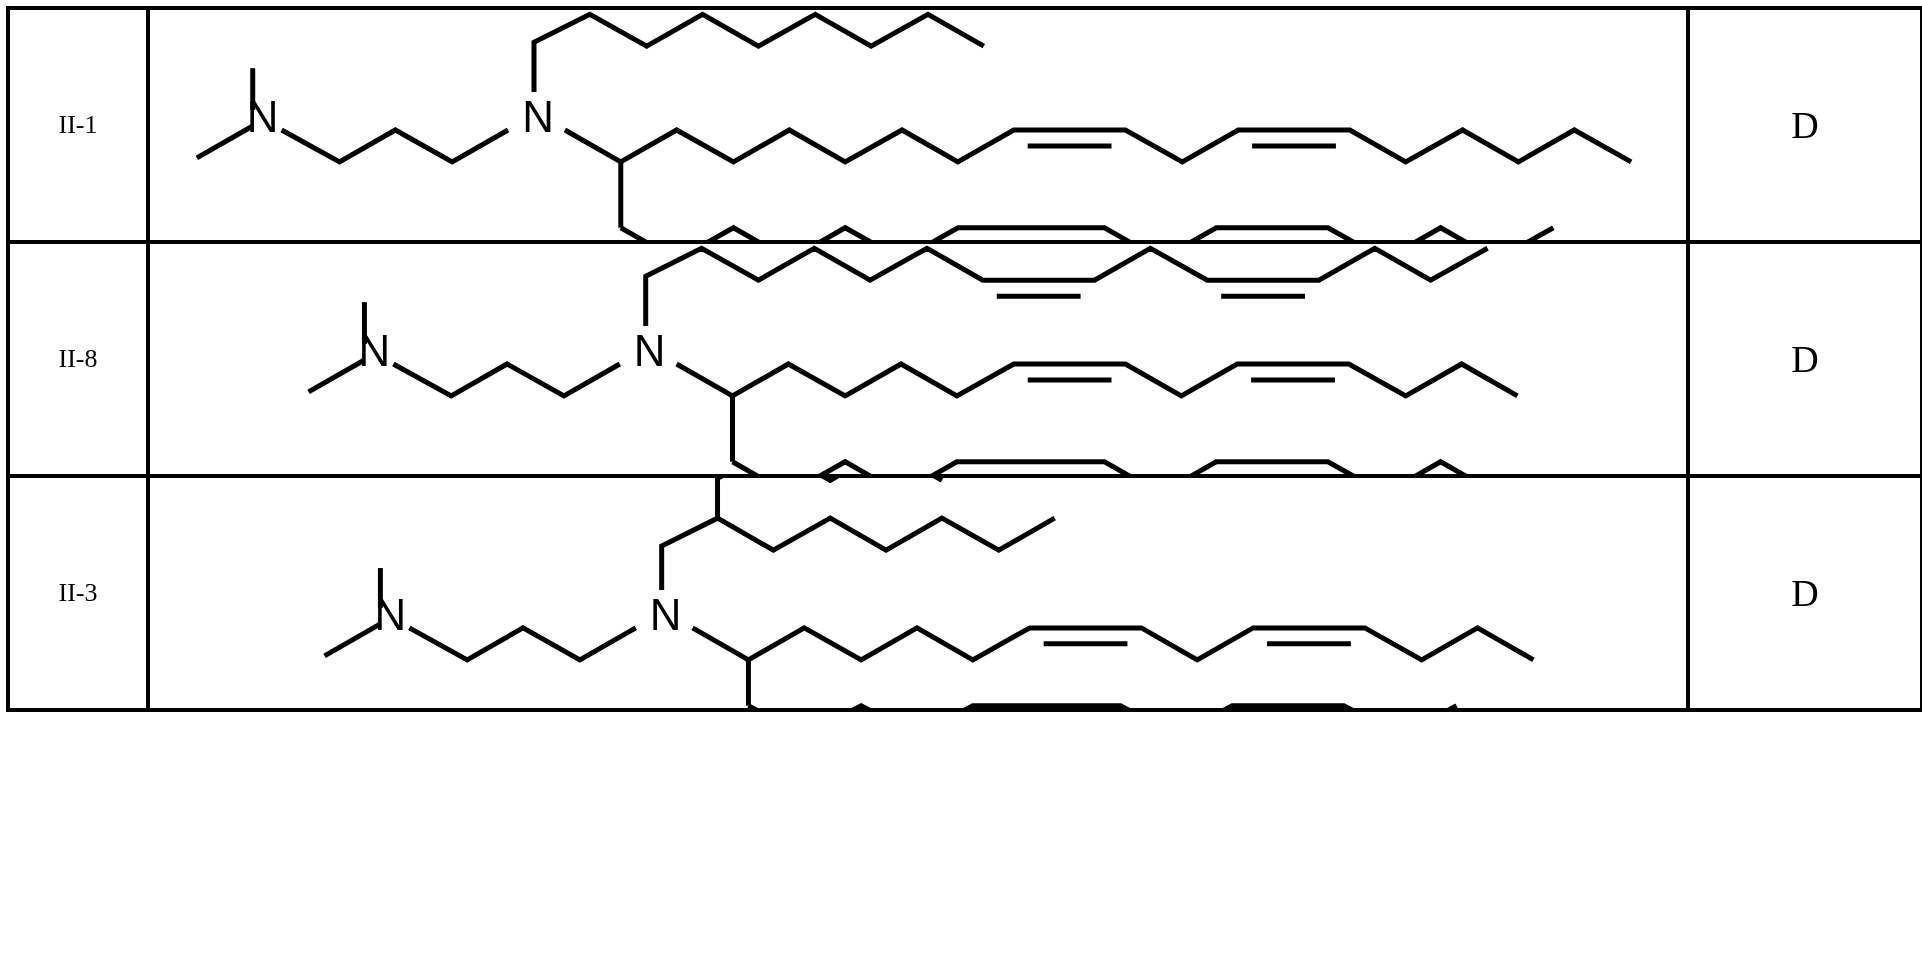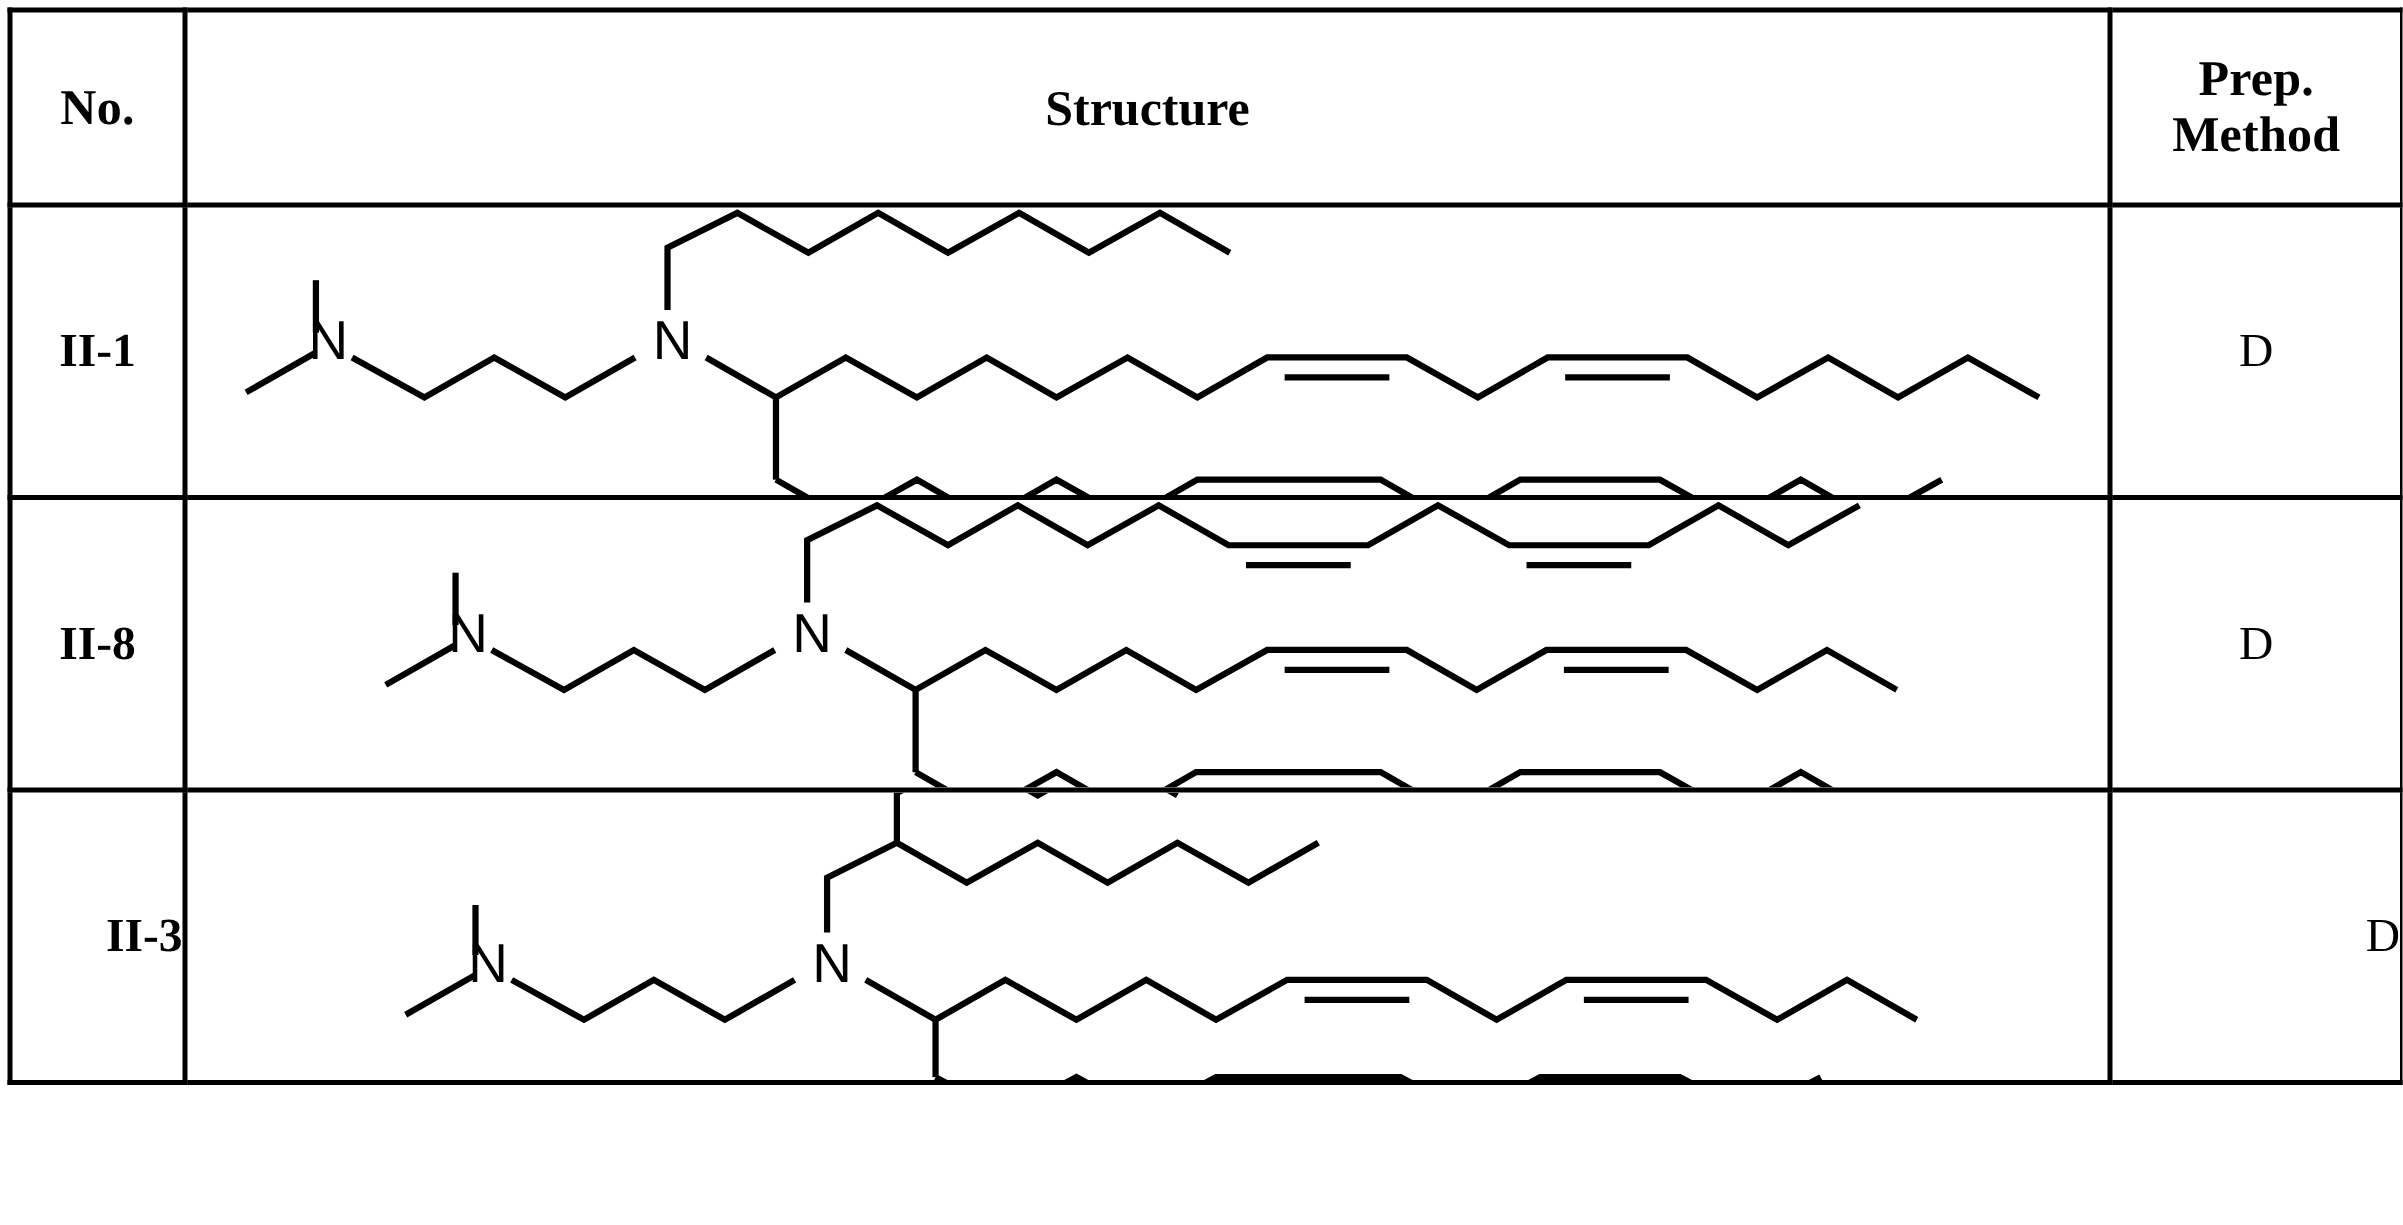--- a/index.html
+++ b/index.html
@@ -23,27 +23,27 @@
     vertical-align:middle;
     text-align:center;
     background:#fff;
   }
   col.c-no{width:140px;}
   col.c-struct{width:1540px;}
   col.c-prep{width:234px;}
 
   .hdr{font-weight:bold;font-size:40px;line-height:1.12;letter-spacing:0.2px;}
   .hdr-structure{font-weight:bold;font-size:40px;}
-  .cell-no{font-size:38px;font-weight:bold;}
+  .cell-no{font-size:26px;font-weight:normal;}
   .cell-prep{font-size:38px;font-weight:normal;}
 
   tr.row-head td{height:152px;}
   tr.row-1 td{height:230px;}
   tr.row-2 td{height:230px;}
-  tr.row-3 td{height:230px;text-align:right;}
+  tr.row-3 td{height:230px;}
 
   .struct-wrap{
     position:relative;
     width:100%;
     height:100%;
     display:block;
     overflow:hidden;
   }
   .struct-wrap svg{display:block;width:100%;height:100%;}
 
@@ -74,32 +74,20 @@
 <div class="sheet">
 
   <table class="struct-table">
     <colgroup>
       <col class="c-no">
         <col class="c-struct">
         <col class="c-prep">
     </colgroup>
     <tbody>
 
-      <tr class="row-head">
-        <td>
-          <span class="hdr">No.</span>
-        </td>
-        <td>
-          <span class="hdr-structure">Structure</span>
-        </td>
-        <td>
-          <div class="hdr">Prep.</div>
-          <div class="hdr">Method</div>
-        </td>
-      </tr>
 
       <tr class="row-1">
         <td>
           <span class="cell-no">II-1</span>
         </td>
         <td>
           <div class="struct-wrap">
             <svg viewBox="0 0 1540 230" preserveAspectRatio="xMidYMid meet">
 
               <polyline class="bond" points="103,58 103,100"></polyline>

